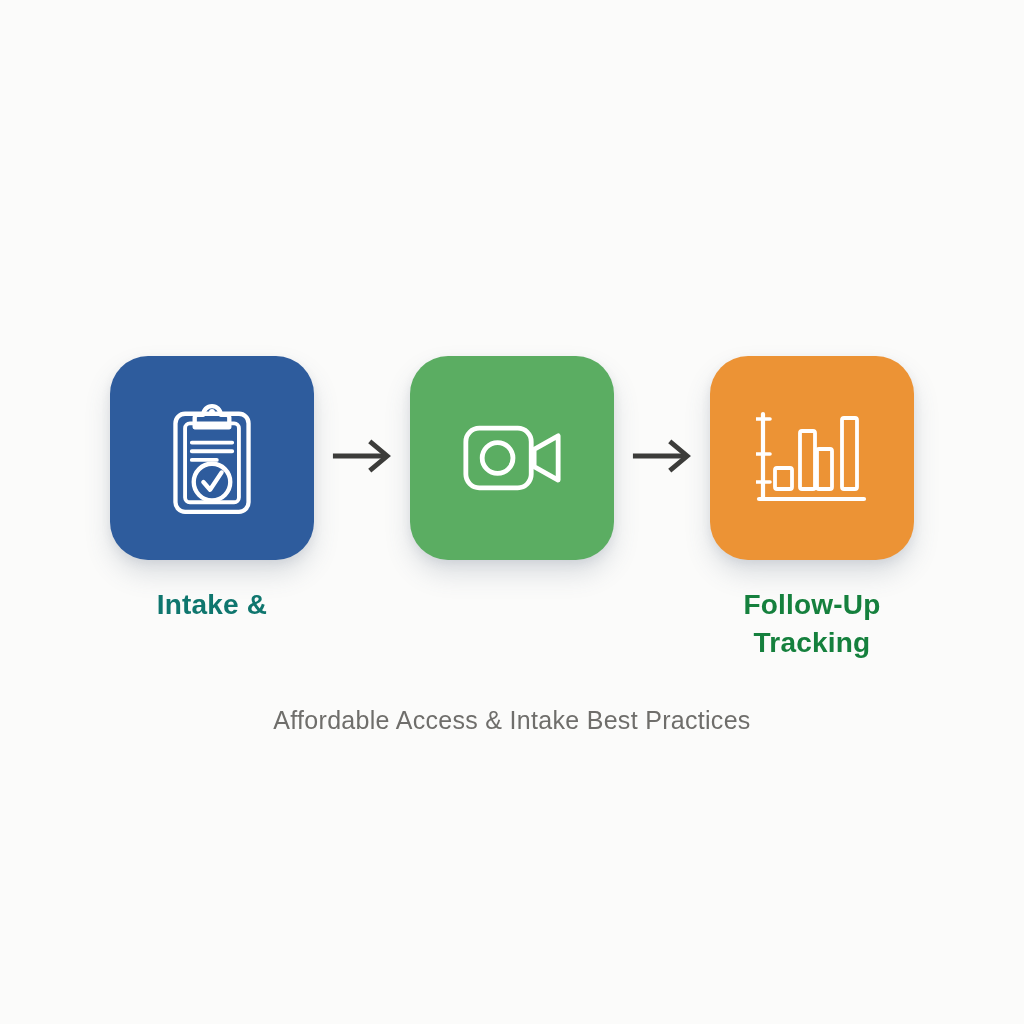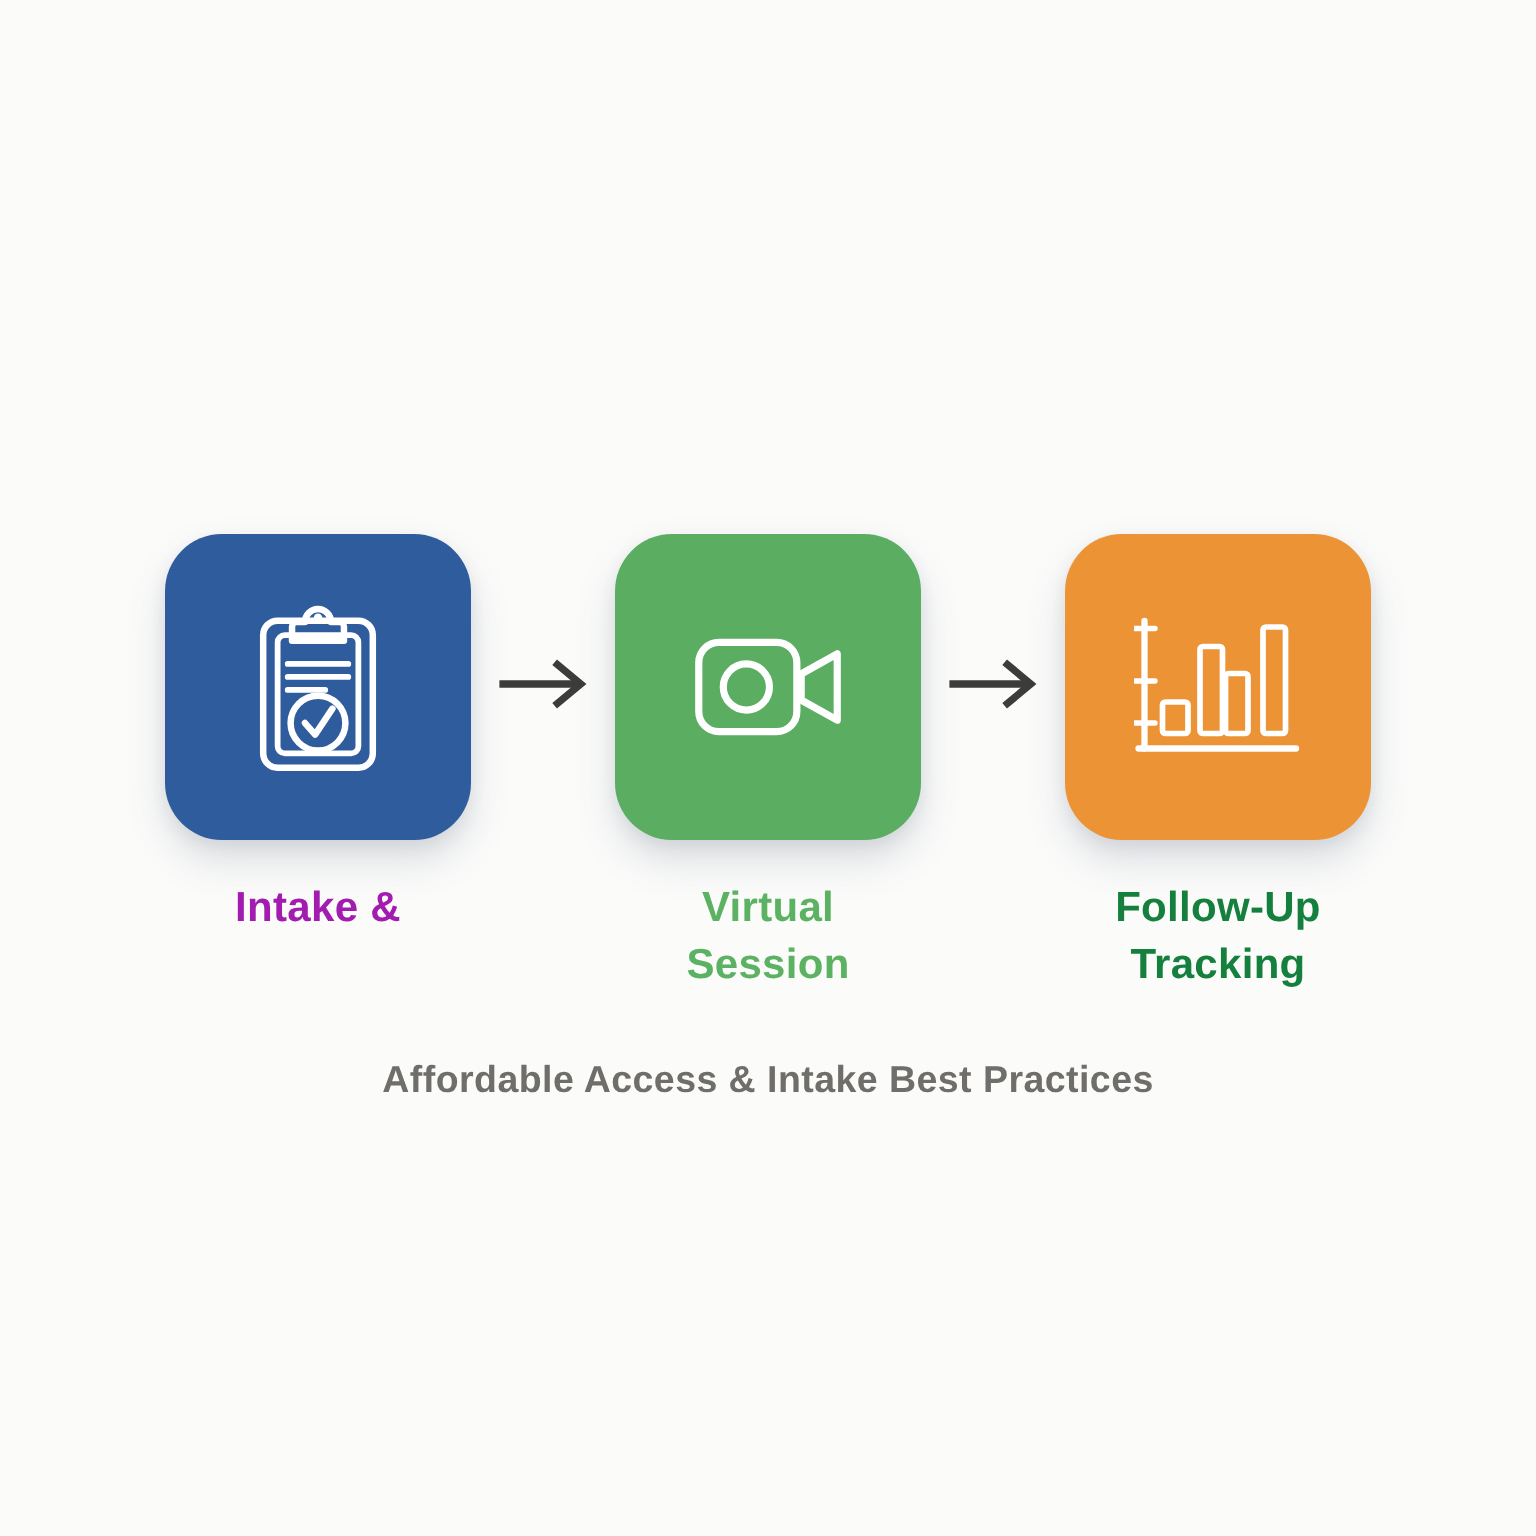--- a/index.html
+++ b/index.html
@@ -65,21 +65,21 @@
     align-items: center;
     justify-content: center;
   }
   .caption {
     position: absolute;
     top: 706px;
     left: 0;
     width: 100%;
     text-align: center;
     font-size: 25px;
-    font-weight: bold;
+    font-weight: normal;
     letter-spacing: 0.3px;
   }
 </style>
 </head>
 <body>
 
 <div class="canvas" style="background-color: rgb(251, 251, 250);">
 
   <div class="flow-row">
 
@@ -90,21 +90,21 @@
             <rect class="icon-stroke" stroke-width="4.5" x="14" y="17" width="76" height="102" rx="10"></rect>
             <rect class="icon-stroke" stroke-width="4" x="24" y="27" width="56" height="82" rx="5"></rect>
             <path class="icon-stroke" stroke-width="4.5" fill="currentColor" d="M34 31 v-10 a3 3 0 0 1 3 -3 h6 a9 9 0 0 1 18 0 h6 a3 3 0 0 1 3 3 v10 z"></path>
             <circle cx="52" cy="15" r="3" fill="#ffffff" stroke="none"></circle>
             <path class="icon-stroke" stroke-width="4" d="M31 47 H73 M31 56 H73 M31 65 H57"></path>
             <circle class="icon-stroke" stroke-width="4.5" cx="52" cy="88" r="19"></circle>
             <path class="icon-stroke" stroke-width="4.5" d="M43 88 L50 96 L62 78"></path>
           </svg>
         </span>
       </div>
-      <div class="step-label" style="color: #a21caf;">
+      <div class="step-label" style="color: #0f766e;">
         <div>Intake &amp;</div>
       </div>
     </div>
 
     <div class="arrow-cell" style="color: rgb(60, 60, 58);">
       <span>
         <svg width="62" height="38" viewBox="0 0 64 38" fill="none" stroke="currentColor" stroke-width="5">
           <path d="M2 19 H57"></path>
           <path d="M40 4 L58 19 L40 34" stroke-linejoin="miter"></path>
         </svg>
@@ -113,24 +113,20 @@
 
     <div class="step-col">
       <div class="tile" style="background-color: rgb(91, 173, 98); color: rgb(91, 173, 98);">
         <span>
           <svg width="100" height="66" viewBox="0 0 104 68">
             <rect class="icon-stroke" stroke-width="5" x="4" y="3" width="68" height="62" rx="14"></rect>
             <circle class="icon-stroke" stroke-width="5" cx="37" cy="34" r="16"></circle>
             <path class="icon-stroke" stroke-width="5" d="M75 25 L100 11 V57 L75 43 Z"></path>
           </svg>
         </span>
-      </div>
-      <div class="step-label" style="color: rgb(92, 178, 99);">
-        <div>Virtual</div>
-        <div>Session</div>
       </div>
     </div>
 
     <div class="arrow-cell" style="color: rgb(60, 60, 58);">
       <span>
         <svg width="62" height="38" viewBox="0 0 64 38" fill="none" stroke="currentColor" stroke-width="5">
           <path d="M2 19 H57"></path>
           <path d="M40 4 L58 19 L40 34" stroke-linejoin="miter"></path>
         </svg>
       </span>

